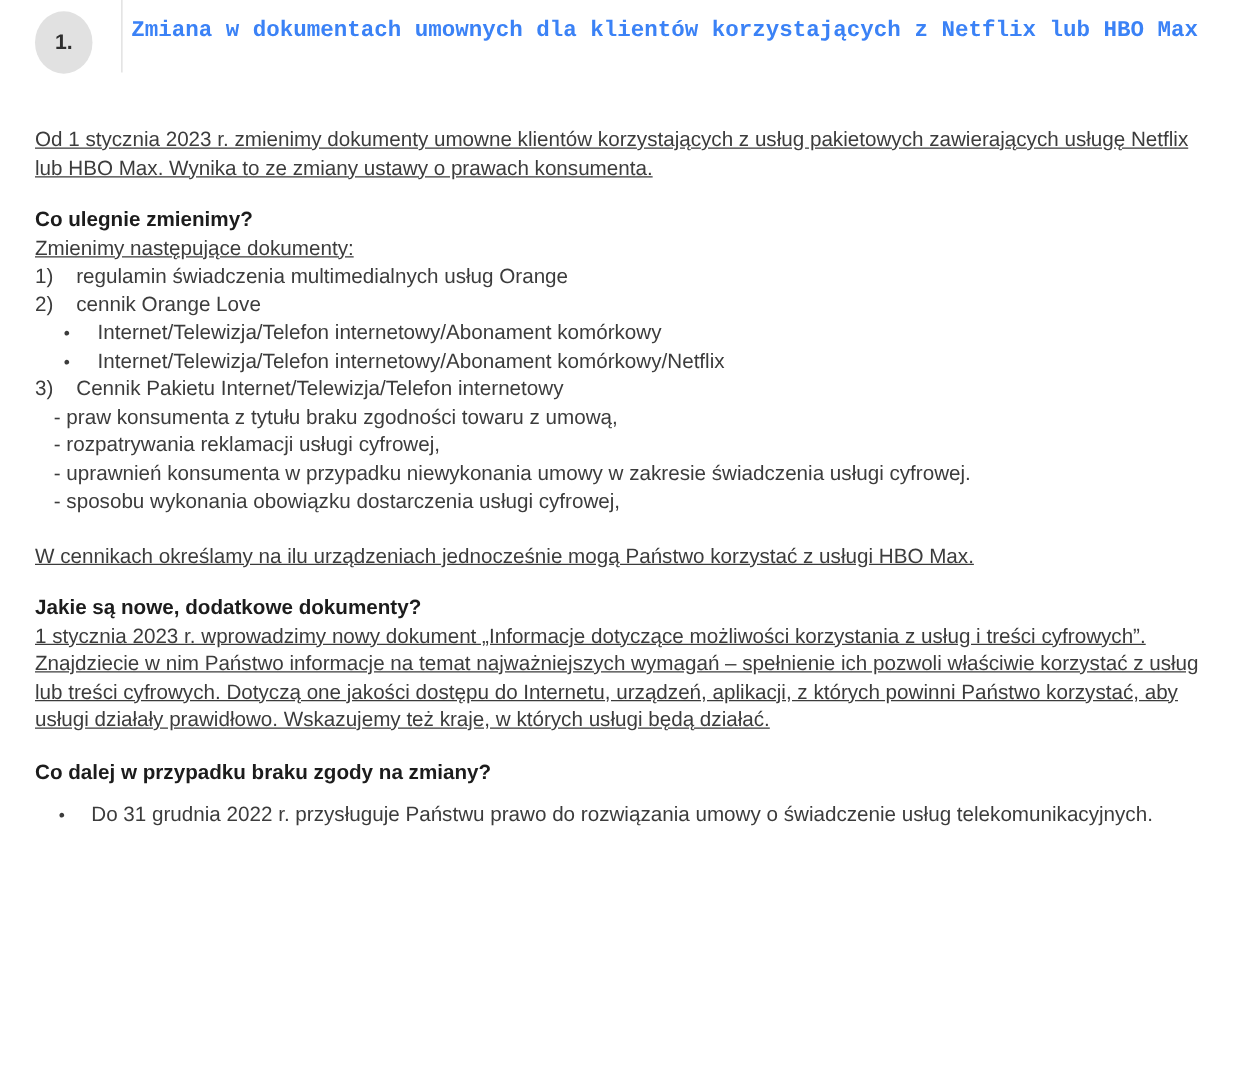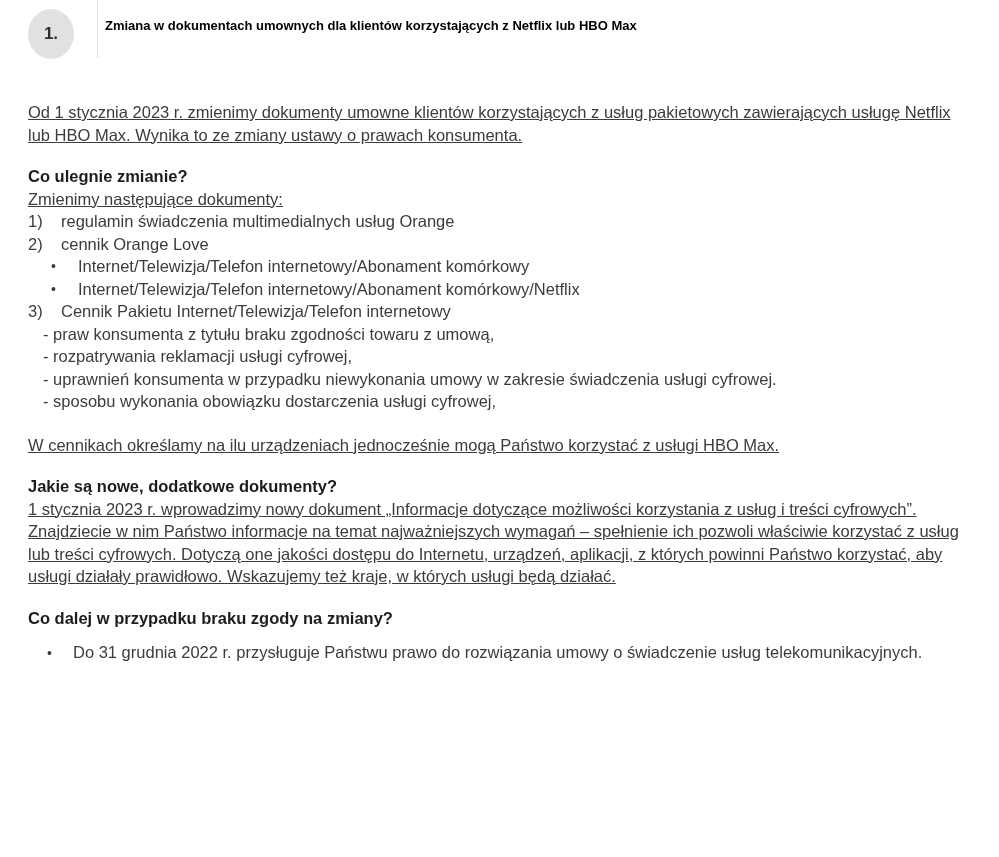--- a/index.html
+++ b/index.html
@@ -24,22 +24,23 @@
     display: flex; align-items: center; justify-content: center;
     font-weight: 700; font-size: 17px; color: #2e2e2e;
   }
   .vline {
     position: absolute; left: 69px; top: 0;
     width: 1px; height: 58px; background: #dcdcdc;
   }
   .title {
     margin: 0 0 0 77px; padding-top: 12px;
     width: 872px;
-    font-size: 13px; line-height: 27px; font-weight: 700;
-    color: #000000;
+    font-size: 18px; line-height: 27px; font-weight: 700;
+    color: #3b82f6;
+    font-family: Liberation Mono, monospace;
   }
 
   
   .para { margin: 21px 0 0 0; max-width: 945px; text-decoration: underline; }
   .sub  { margin: 19px 0 0 0; font-size: 16.5px; line-height: 22.5px;
           font-weight: 700; color: #1c1c1c; max-width: 945px; }
   .tight { margin-top: 0; }
 
   
   .row { display: flex; max-width: 945px; }
@@ -62,21 +63,21 @@
   <header class="header">
     <div class="badge">
       <span>1.</span>
     </div>
     <div class="vline"></div>
     <h1 class="title">Zmiana w dokumentach umownych dla klientów korzystających z Netflix lub HBO Max</h1>
   </header>
 
   <p class="para">Od 1 stycznia 2023 r. zmienimy dokumenty umowne klientów korzystających z usług pakietowych zawierających usługę Netflix lub HBO Max. Wynika to ze zmiany ustawy o prawach konsumenta.</p>
 
-  <h2 class="sub">Co ulegnie zmianie?</h2>
+  <h2 class="sub">Co ulegnie zmienimy?</h2>
   <p class="para tight">Zmienimy następujące dokumenty:</p>
 
   <div class="row l1">
     <span class="marker">1)</span>
     <span>regulamin świadczenia multimedialnych usług Orange</span>
   </div>
   <div class="row l1">
     <span class="marker">2)</span>
     <span>cennik Orange Love</span>
   </div>

